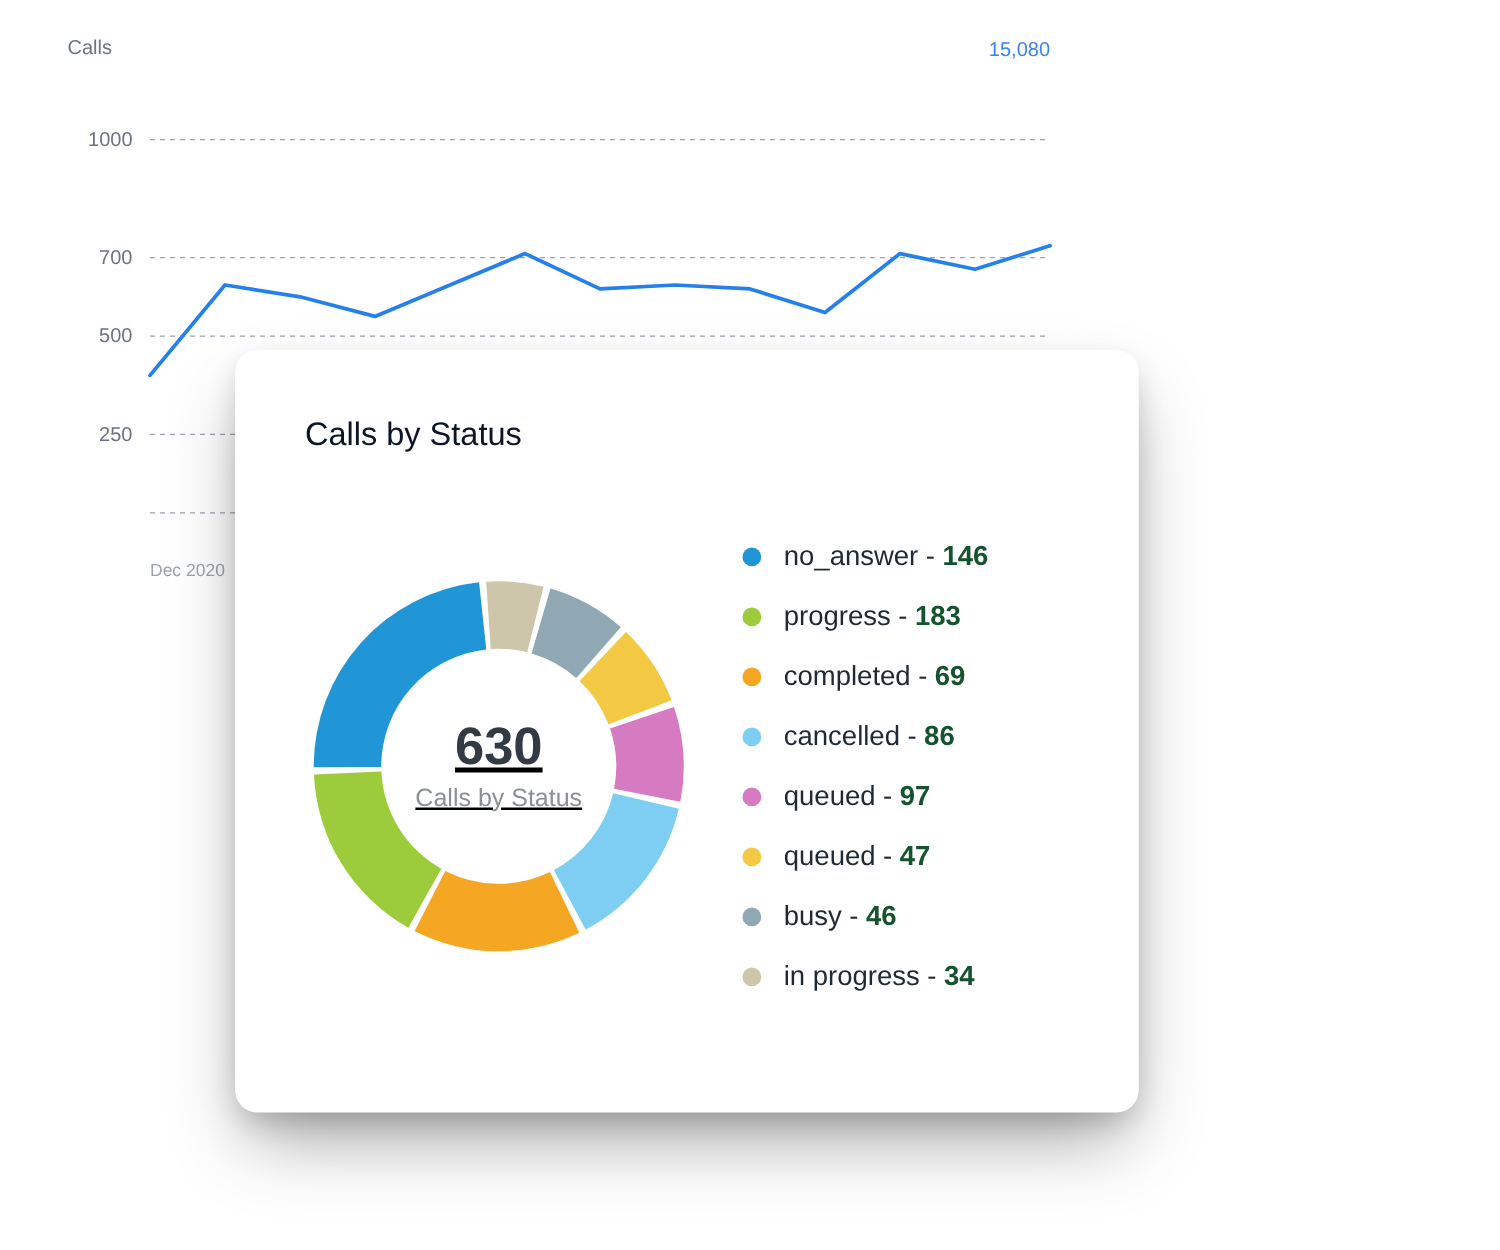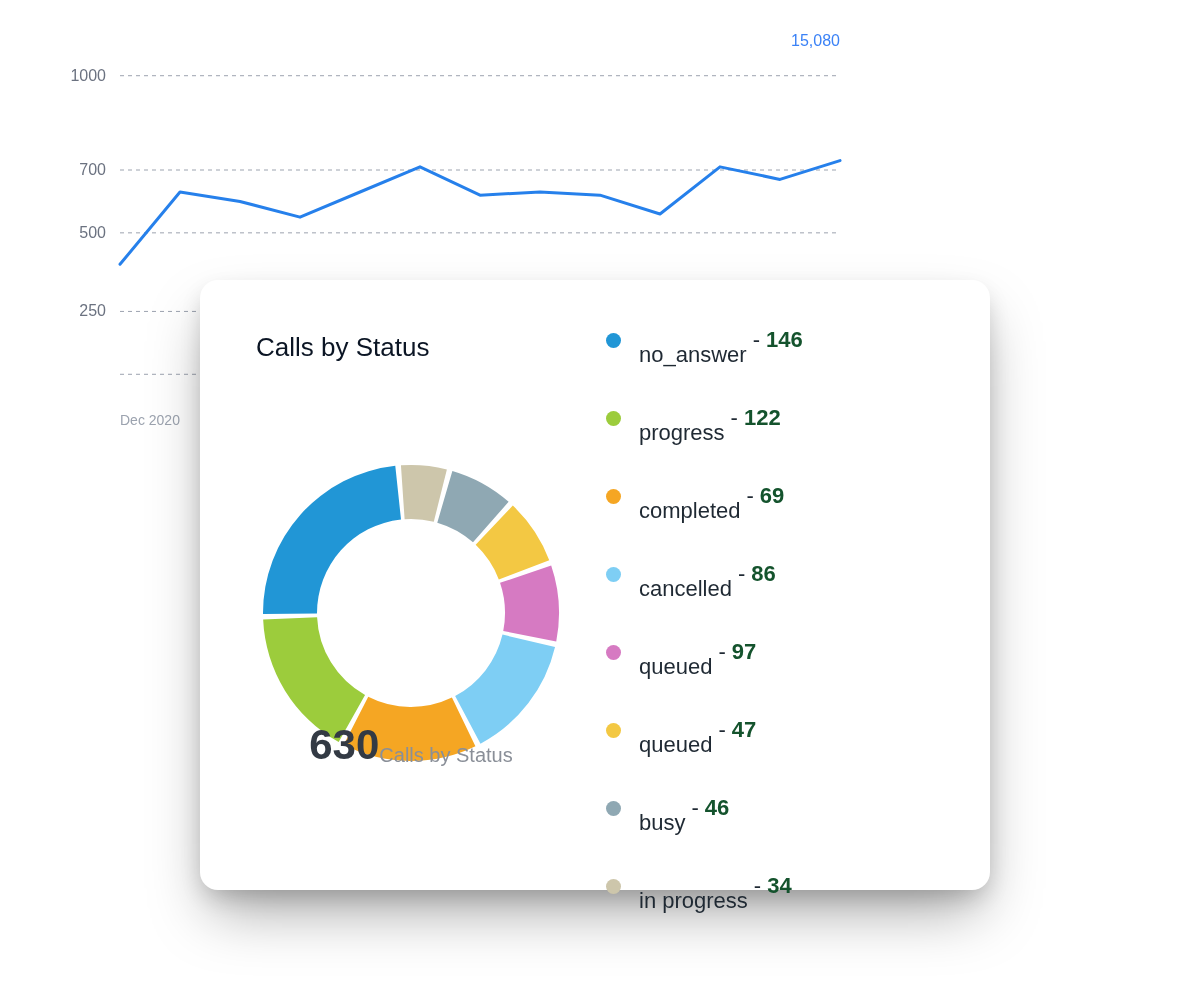--- a/index.html
+++ b/index.html
@@ -53,23 +53,23 @@
       stroke-linecap: round;
     }
     .x-tick-text {
       font-size: 14px;
       fill: #9ca3af;
     }
 
     
     .card {
       position: absolute;
-      left: 200px;
+      left: 188px;
       top: 280px;
-      width: 790px;
+      width: 723px;
       height: 610px;
       background: #fff;
       border-radius: 18px;
       box-shadow: 0 30px 60px -10px rgba(0,0,0,0.35), 0 10px 25px -5px rgba(0,0,0,0.2);
       padding: 52px 56px 48px 56px;
     }
     .card-title {
       font-size: 26px;
       font-weight: 500;
       color: #0b1524;
@@ -86,25 +86,26 @@
     .donut-wrap {
       position: relative;
       width: 310px;
       height: 310px;
       flex-shrink: 0;
     }
     .donut-center {
       position: absolute;
       left: 0; top: 0; right: 0; bottom: 0;
       display: flex;
-      flex-direction: row;
-      align-items: flex-end;
+      flex-direction: column;
+      align-items: center;
       justify-content: center;
       text-align: center;
       pointer-events: none;
+      text-decoration: underline;
     }
     .donut-total {
       font-size: 42px;
       font-weight: 700;
       color: #333a44;
       line-height: 1.1;
     }
     .donut-sub {
       font-size: 20px;
       color: #8a8f98;
@@ -128,35 +129,35 @@
     }
     .legend-dot {
       width: 15px;
       height: 15px;
       border-radius: 50%;
       margin-right: 18px;
       flex-shrink: 0;
     }
     .legend-label {
       color: #1f2933;
-      margin-top: 30px;
     }
     .legend-sep {
       margin: 0 6px;
       color: #1f2933;
     }
     .legend-val {
       font-weight: 600;
       color: #14532d;
     }
   </style>
 </head>
 <body>
 
 <div class="line-chart">
+  <div class="line-chart-ylabel">Calls</div>
   <div class="line-chart-total">15,080</div>
   <svg class="line-chart-svg" width="800" height="400">
     <g id="line-grid">
         <line x1="70" x2="790" y1="45.71428571428572" y2="45.71428571428572" class="gridline"></line>
         <line x1="70" x2="790" y1="140" y2="140" class="gridline"></line>
         <line x1="70" x2="790" y1="202.85714285714286" y2="202.85714285714286" class="gridline"></line>
         <line x1="70" x2="790" y1="281.42857142857144" y2="281.42857142857144" class="gridline"></line>
         <line x1="70" x2="790" y1="344.2857142857143" y2="344.2857142857143" class="gridline"></line>
       </g>
     <g id="line-yticks">
@@ -193,21 +194,21 @@
         <div class="legend-item">
           <span class="legend-dot" style="background: rgb(33, 150, 214);"></span>
           <span class="legend-label">no_answer</span>
           <span class="legend-sep"> - </span>
           <span class="legend-val">146</span>
         </div>
         <div class="legend-item">
           <span class="legend-dot" style="background: rgb(156, 204, 60);"></span>
           <span class="legend-label">progress</span>
           <span class="legend-sep"> - </span>
-          <span class="legend-val">122</span>
+          <span class="legend-val">183</span>
         </div>
         <div class="legend-item">
           <span class="legend-dot" style="background: rgb(245, 166, 35);"></span>
           <span class="legend-label">completed</span>
           <span class="legend-sep"> - </span>
           <span class="legend-val">69</span>
         </div>
         <div class="legend-item">
           <span class="legend-dot" style="background: rgb(126, 206, 244);"></span>
           <span class="legend-label">cancelled</span>

